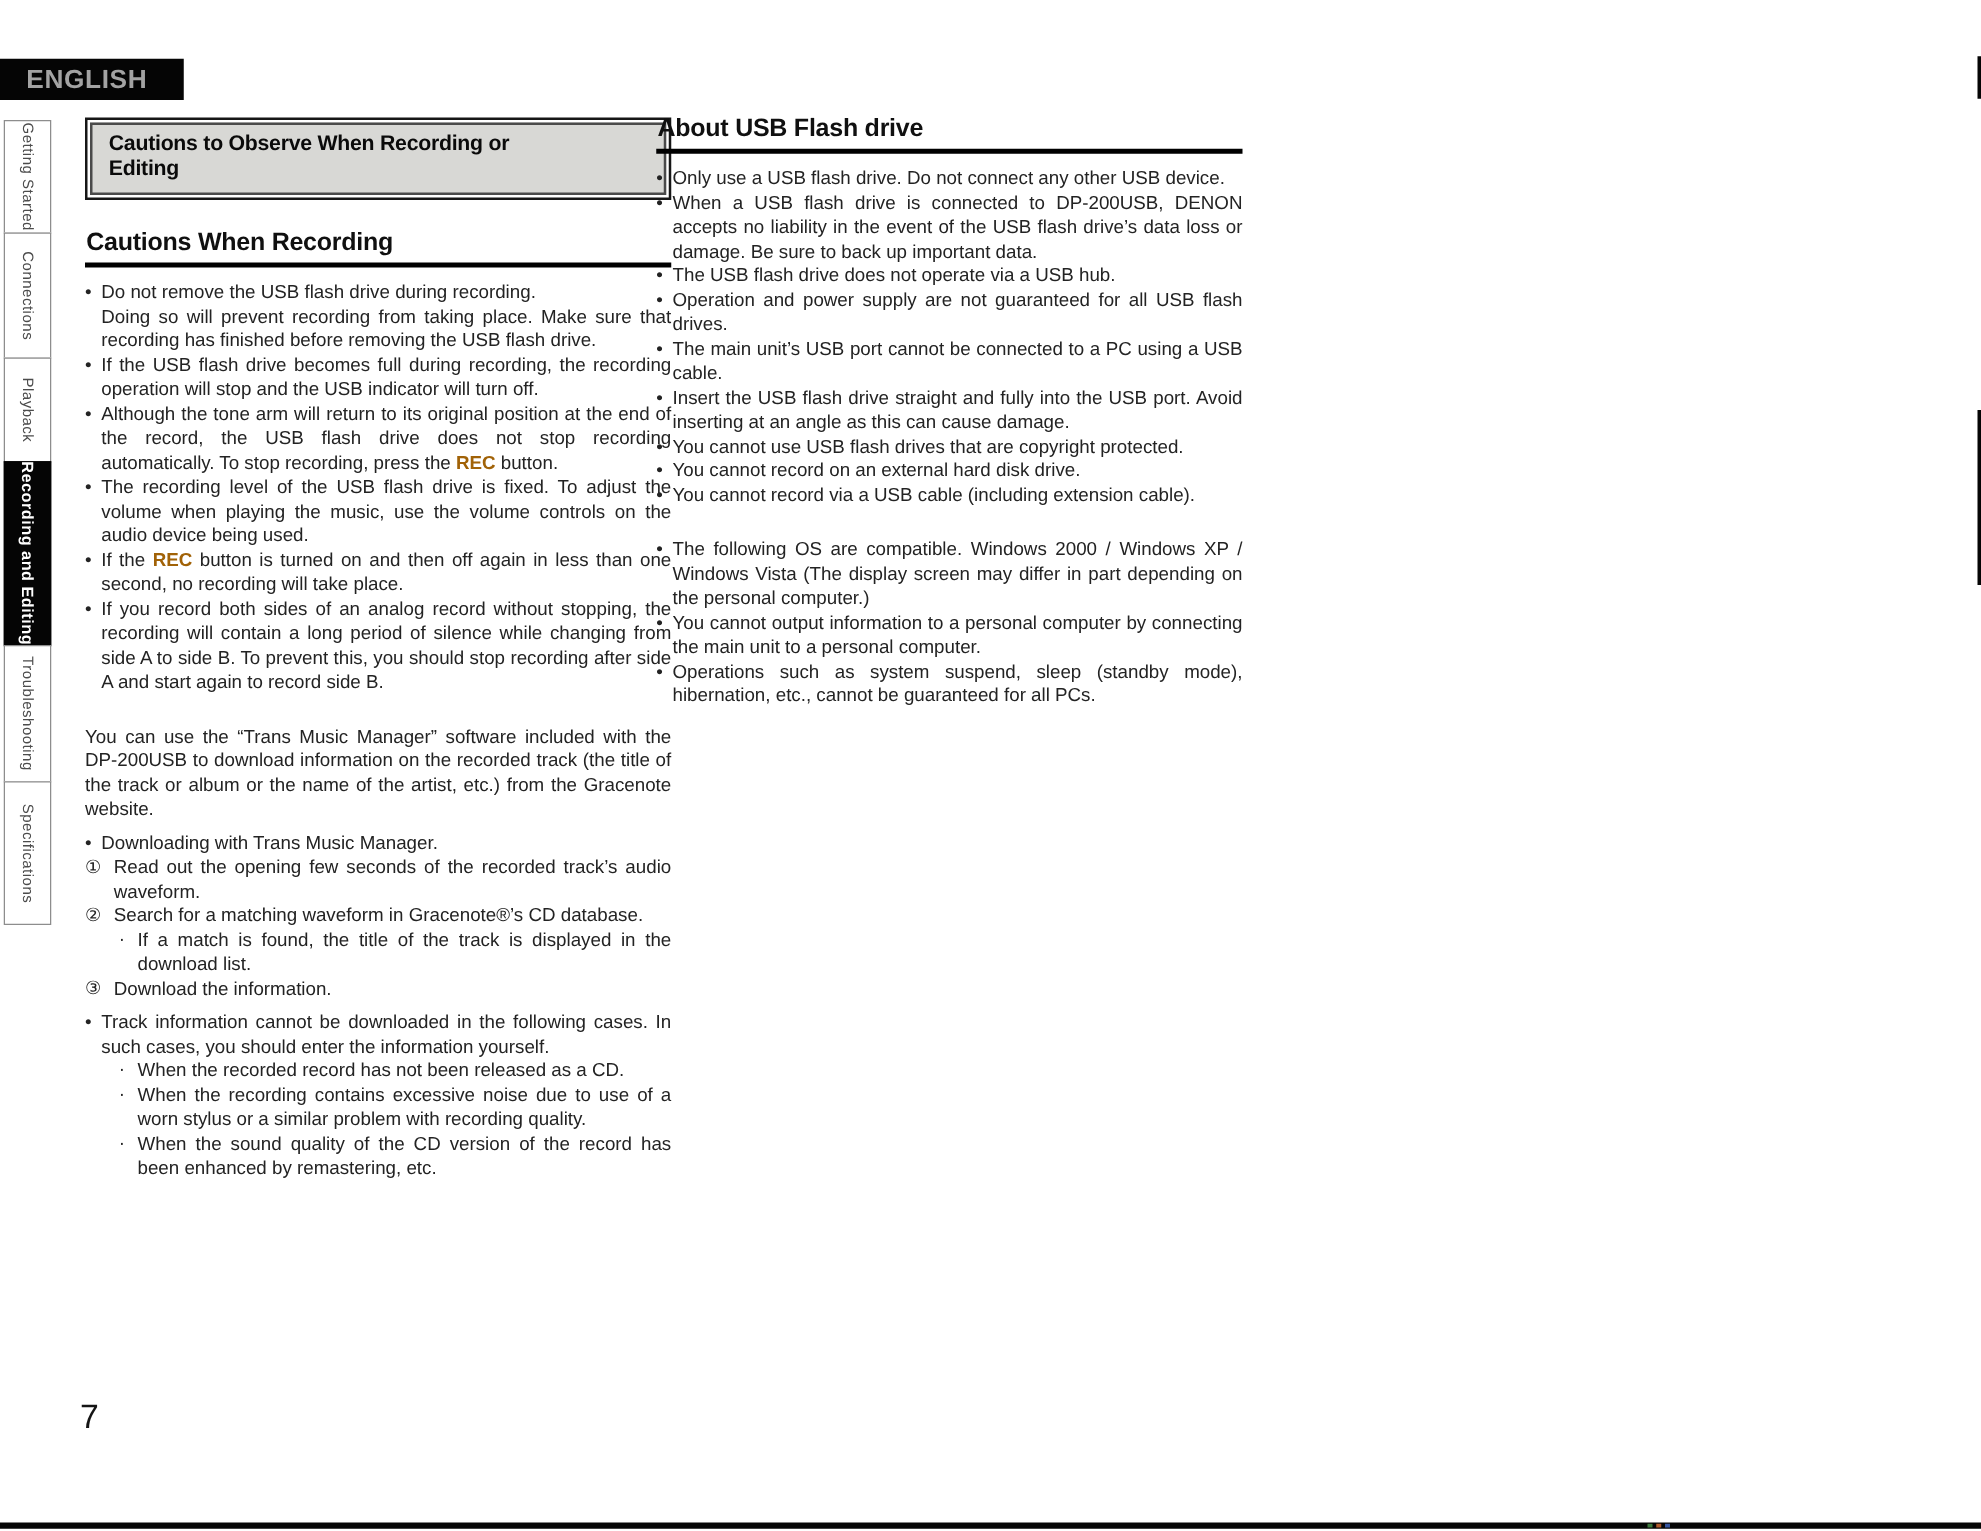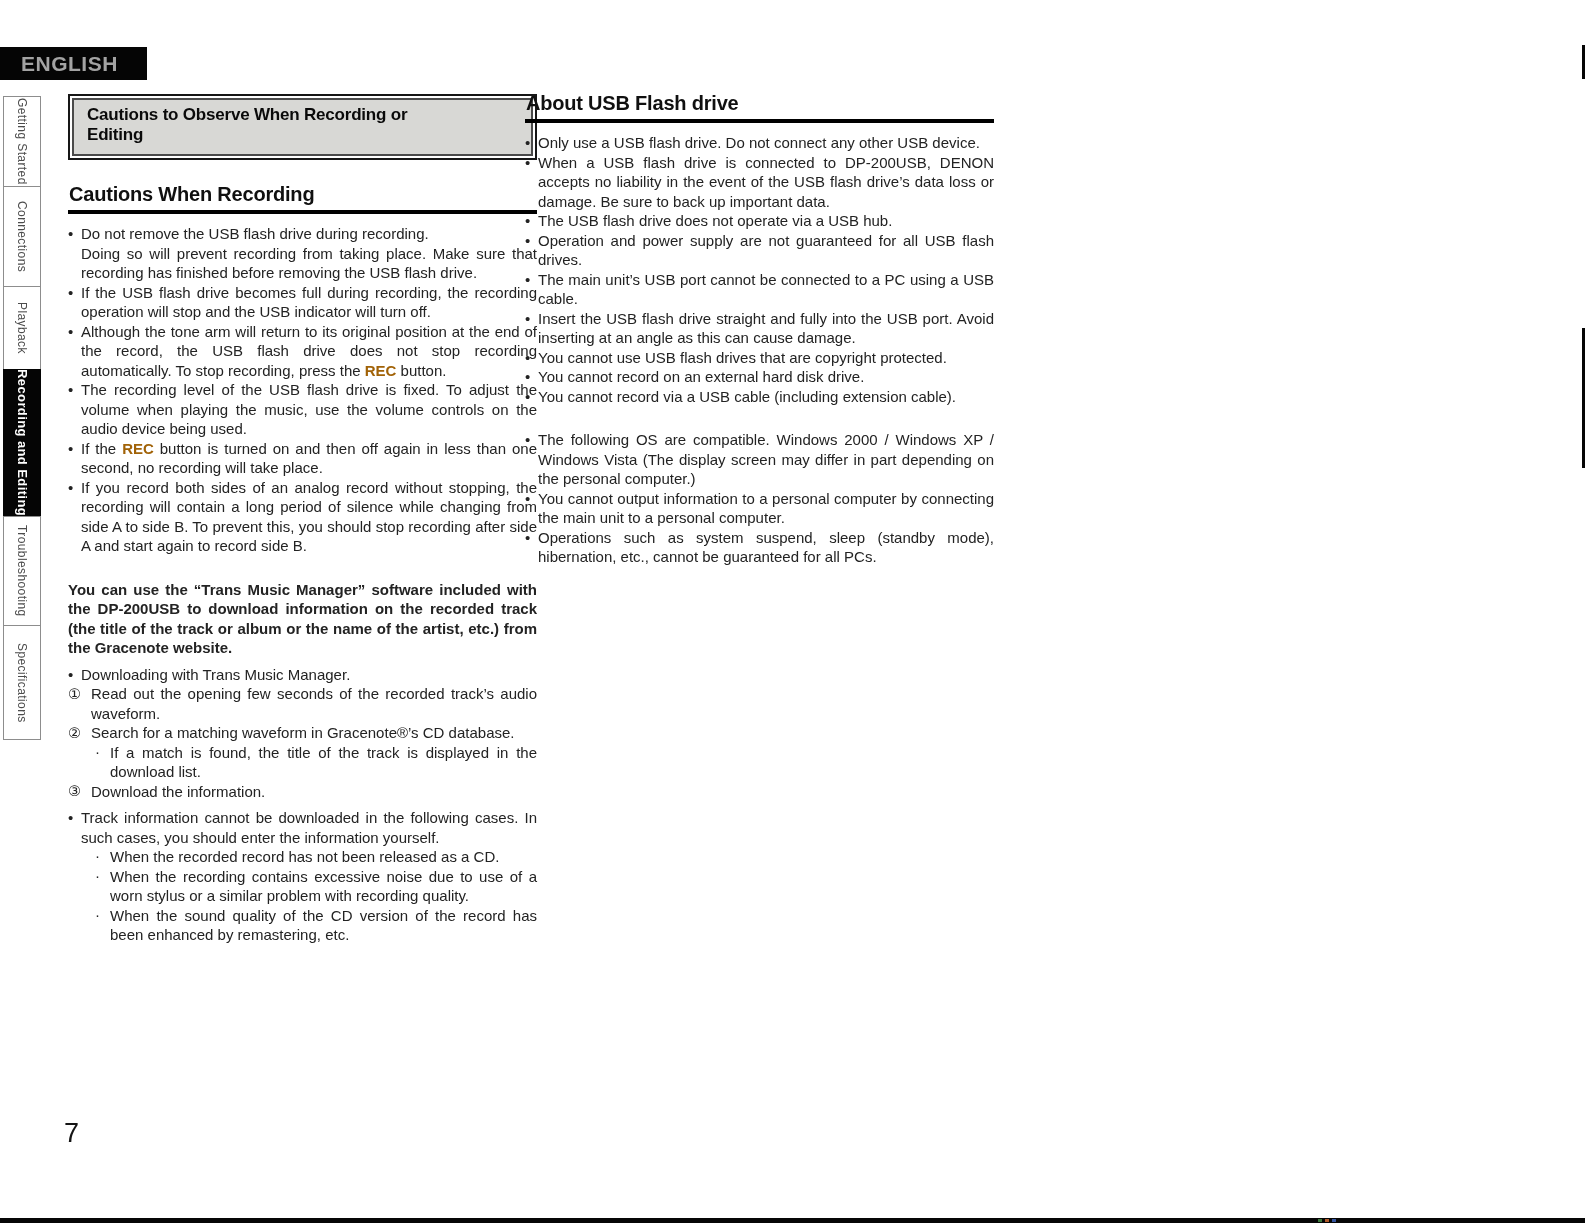--- a/index.html
+++ b/index.html
@@ -65,21 +65,21 @@
   .block{
     position:relative;font-size:15px;line-height:19.5px;color:#232323;
     text-align:justify;
   }
   .block .marker{position:absolute;top:0;left:0;}
   .block.bullet{padding-left:13px;}
   .block.numbered{padding-left:23px;}
   .block.numbered .marker{font-size:14.5px;top:0.5px;}
   .block.subdash{padding-left:42px;}
   .block.subdash .marker{left:27px;top:-1px;}
-  .block.para{margin-bottom:7px;font-weight:bold;}
+  .block.para{margin-bottom:7px;}
   .block.gap-top{margin-top:7px;}
   .btext strong{font-weight:bold;color:#a16207;}
 
   
   .page-number{position:absolute;left:64px;top:1118px;font-size:27px;color:#141414;}
   .bottom-bar{position:absolute;left:0;top:1218px;width:1585px;height:5px;background:#060606;}
   .reg-dot{position:absolute;height:3px;width:4px;top:1219px;}
   .reg-dot.green{left:1318px;background:#3c7a3c;}
   .reg-dot.orange{left:1325px;background:#b05a2a;}
   .reg-dot.blue{left:1332px;background:#35549e;}

